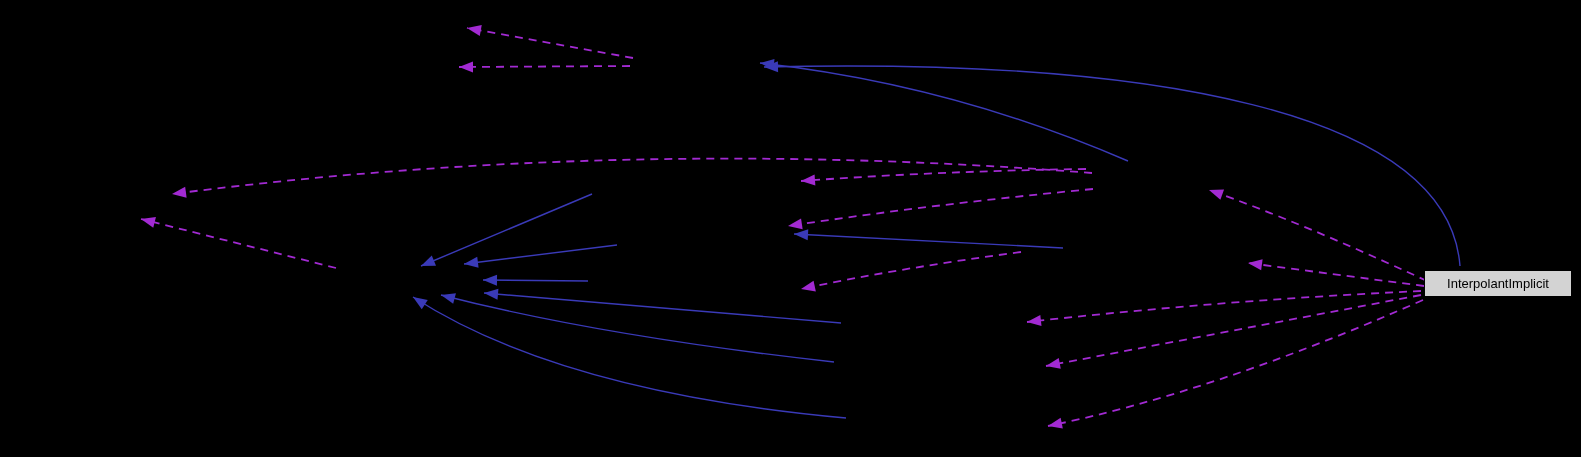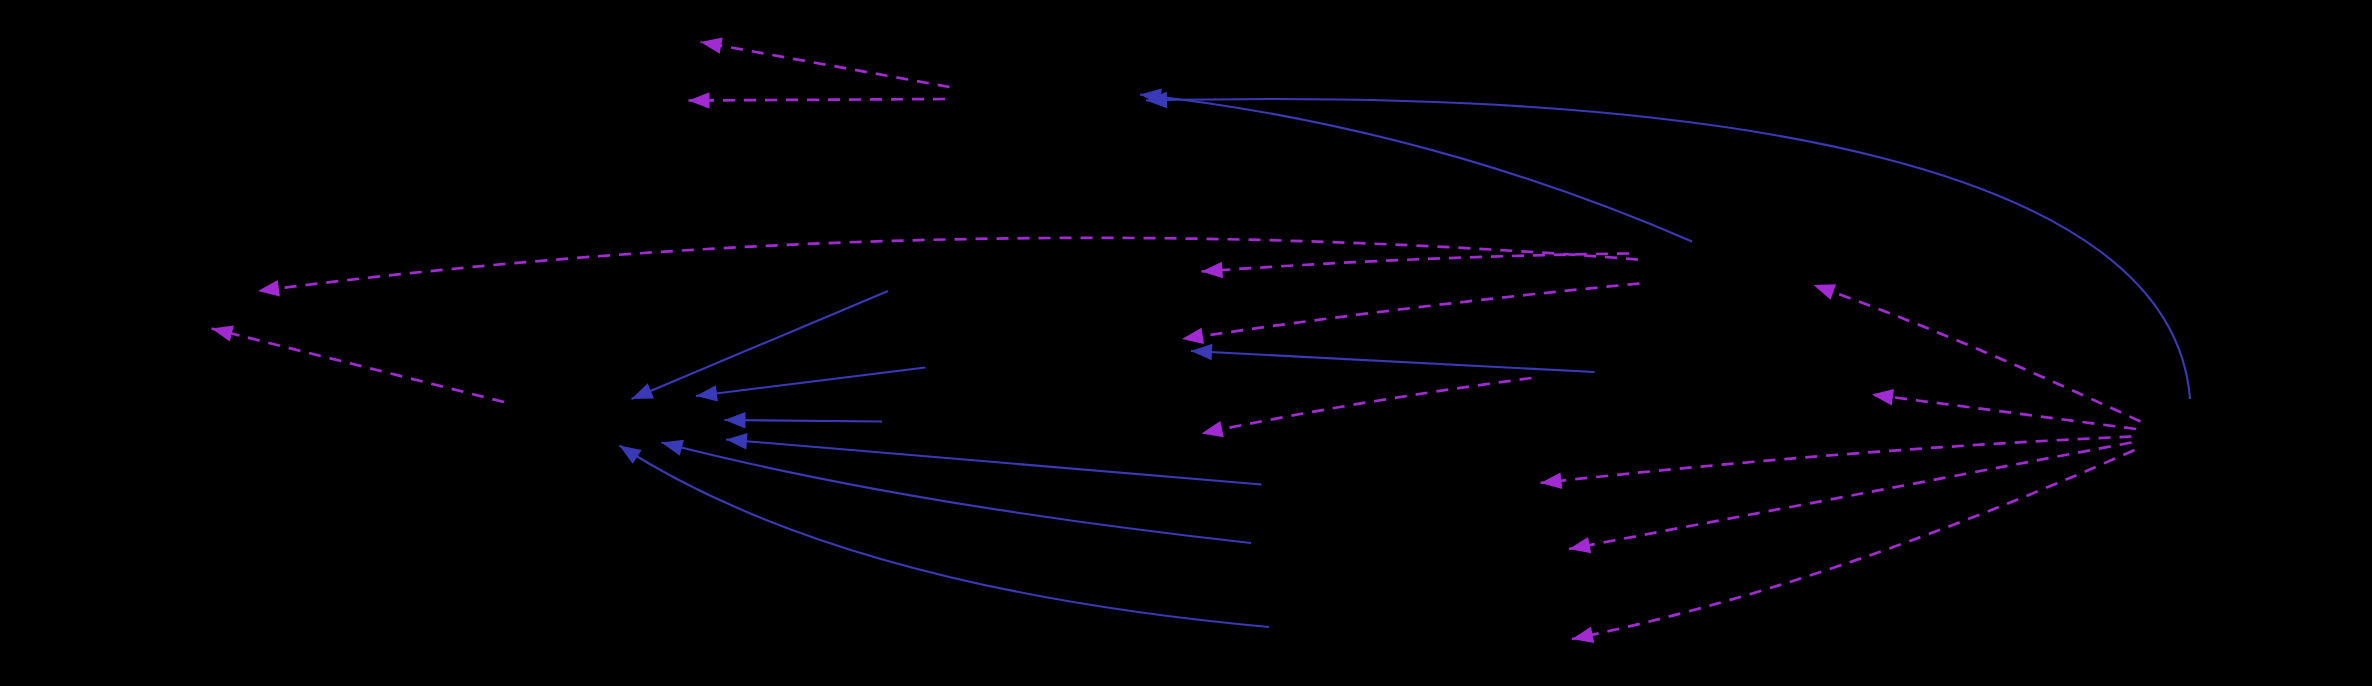--- a/index.html
+++ b/index.html
@@ -74,13 +74,14 @@
       <polygon points="483,280 497.05174369954284,274.6335767030211 496.9469865455645,285.63307787074183" fill="#3a3ab8"></polygon>
       <path d="M 841 323 L 484 293" fill="none" stroke="#3a3ab8" stroke-width="1.4"></path>
       <polygon points="484,293 498.4113903054156,288.69165583257626 497.49026715980506,299.65302126534147" fill="#3a3ab8"></polygon>
       <path d="M 834 362 Q 600 336, 441 295" fill="none" stroke="#3a3ab8" stroke-width="1.4"></path>
       <polygon points="441,295 455.9298637854926,293.1699269559288 453.18323169605463,303.8215001808224" fill="#3a3ab8"></polygon>
       <path d="M 846 418 Q 560 392, 413 297" fill="none" stroke="#3a3ab8" stroke-width="1.4"></path>
       <polygon points="413,297 427.74354804595833,299.97956221893713 421.77299671558575,309.21820480382945" fill="#3a3ab8"></polygon>
       <path d="M 1063 248 L 794 234" fill="none" stroke="#3a3ab8" stroke-width="1.4"></path>
       <polygon points="794,234 808.2669364122922,229.2350734100502 807.6952194704517,240.22020607827105" fill="#3a3ab8"></polygon>
     </svg>
+  <div class="graph-node" id="main-node" style="left: 1424px; top: 270px; width: 148px; height: 27px; background: rgb(211, 211, 211); color: rgb(0, 0, 0);">InterpolantImplicit</div>
 </div>
 
 </body></html>

